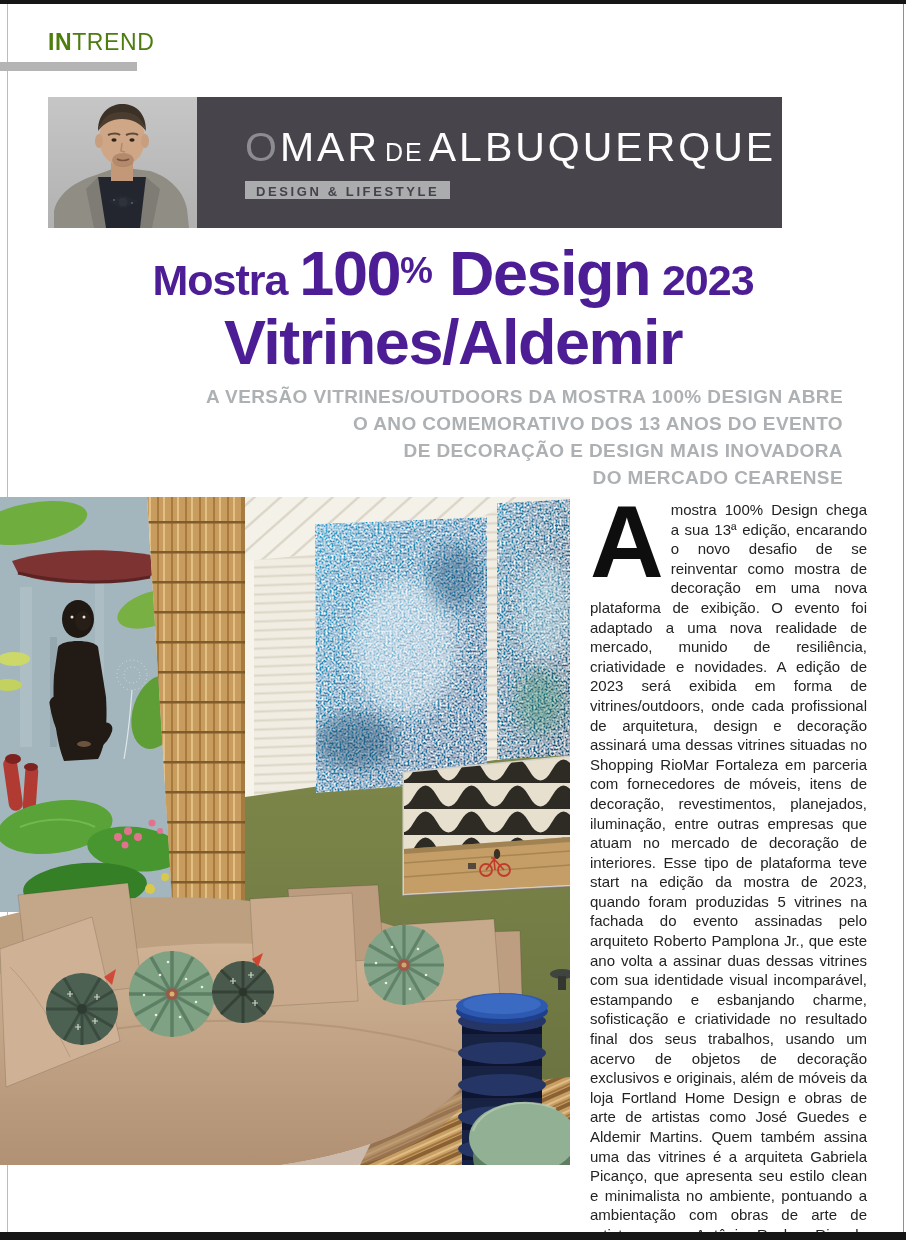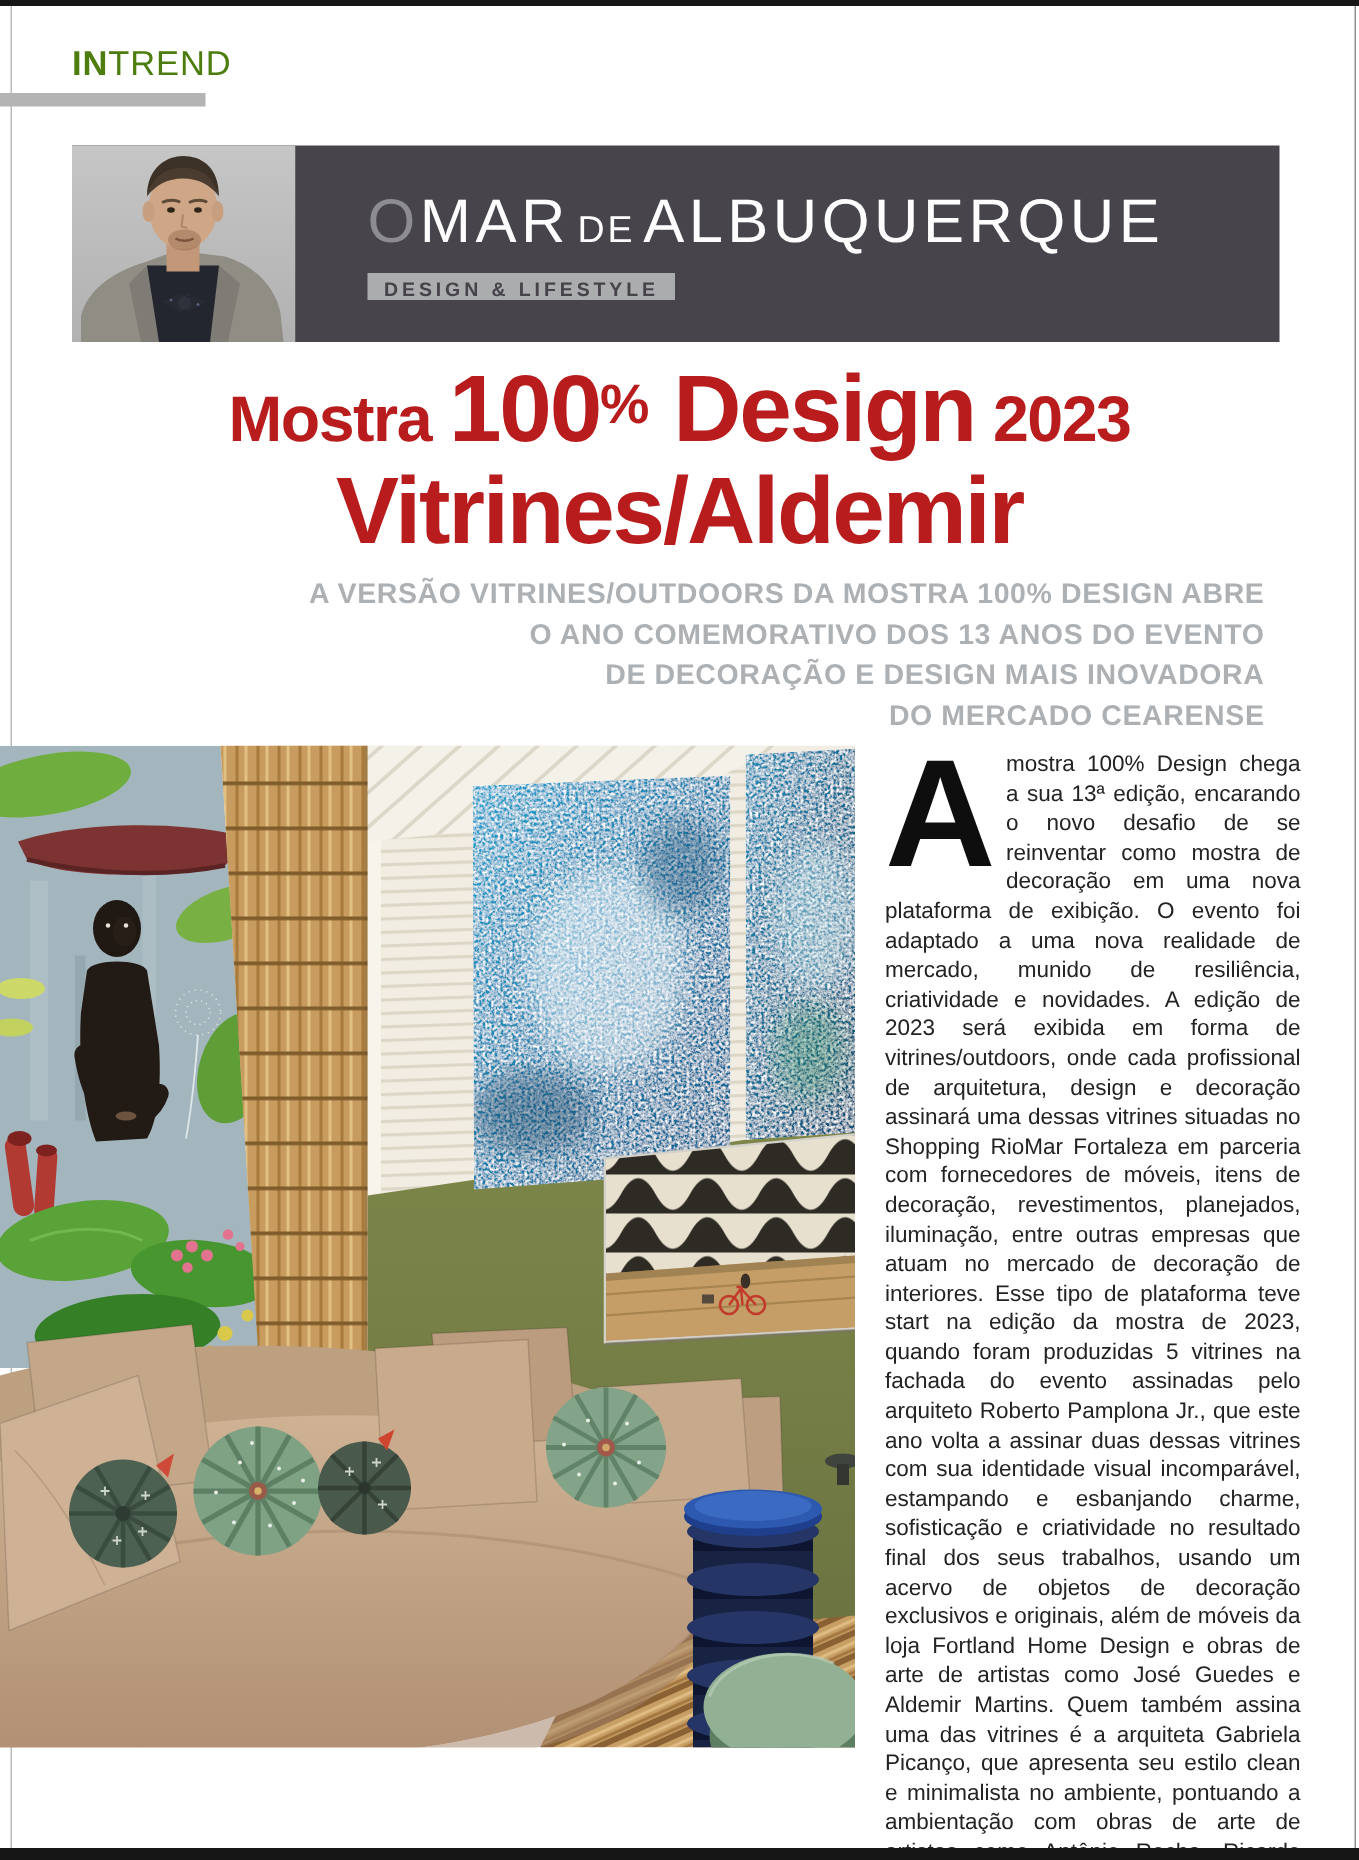--- a/index.html
+++ b/index.html
@@ -7,31 +7,31 @@
         font-family:"Liberation Sans",sans-serif;}
   .edge-top{position:absolute;top:0;left:0;width:906px;height:4px;background:#161616;}
   .edge-bottom{position:absolute;top:1232px;left:0;width:906px;height:8px;background:#161616;}
   .hairline-left{position:absolute;top:4px;left:7px;width:1px;height:1228px;background:#bcbcbc;}
   .hairline-right{position:absolute;top:4px;left:903px;width:1px;height:1228px;background:#8f8f8f;}
 
   .brand{position:absolute;left:48px;top:30px;font-size:23px;letter-spacing:.6px;color:#4d7c0f;line-height:24px;}
   .brand-bold{font-weight:bold;}
   .brand-bar{position:absolute;left:0;top:62px;width:137px;height:9px;background:#b4b4b4;}
 
-  .banner{position:absolute;left:48px;top:97px;width:805px;height:131px;background:#48444b;display:flex;}
+  .banner{position:absolute;left:48px;top:97px;width:734px;height:131px;background:#48444b;display:flex;}
   .portrait{width:149px;height:131px;flex:none;}
   .portrait svg{display:block;}
   .banner-body{flex:1;padding-left:48px;display:flex;flex-direction:column;justify-content:center;}
   .banner-title{color:#fdfdfd;font-size:41px;letter-spacing:3px;line-height:42px;font-weight:normal;white-space:nowrap;}
   .t-initial{color:#8d8c91;}
   .t-de{font-size:25px;letter-spacing:2px;margin:0 5px;}
   .badge{margin-top:8px;align-self:flex-start;background:#abacae;color:#45424a;font-weight:bold;
          font-size:13px;letter-spacing:2.6px;padding:3px 11px 0;}
 
-  .headline{position:absolute;left:0;top:244px;width:906px;text-align:center;color:#b91c1c;margin:0;}
+  .headline{position:absolute;left:0;top:244px;width:906px;text-align:center;color:#4c1d95;margin:0;}
   .hl-line{line-height:58px;white-space:nowrap;}
   .hl-med{font-size:43px;font-weight:600;letter-spacing:-1px;}
   .hl-big{font-size:63px;font-weight:800;letter-spacing:-1.5px;}
   .pct{font-size:37px;display:inline-block;transform:translateY(-12px);letter-spacing:0;}
   .hl-sp{display:inline-block;width:12px;}
 
   .subtitle{position:absolute;left:63px;top:383px;width:780px;text-align:right;
             color:#aeb1b4;font-size:19px;font-weight:600;line-height:27px;letter-spacing:.4px;}
 
   .photo{position:absolute;left:0;top:497px;width:570px;height:668px;margin:0;}

